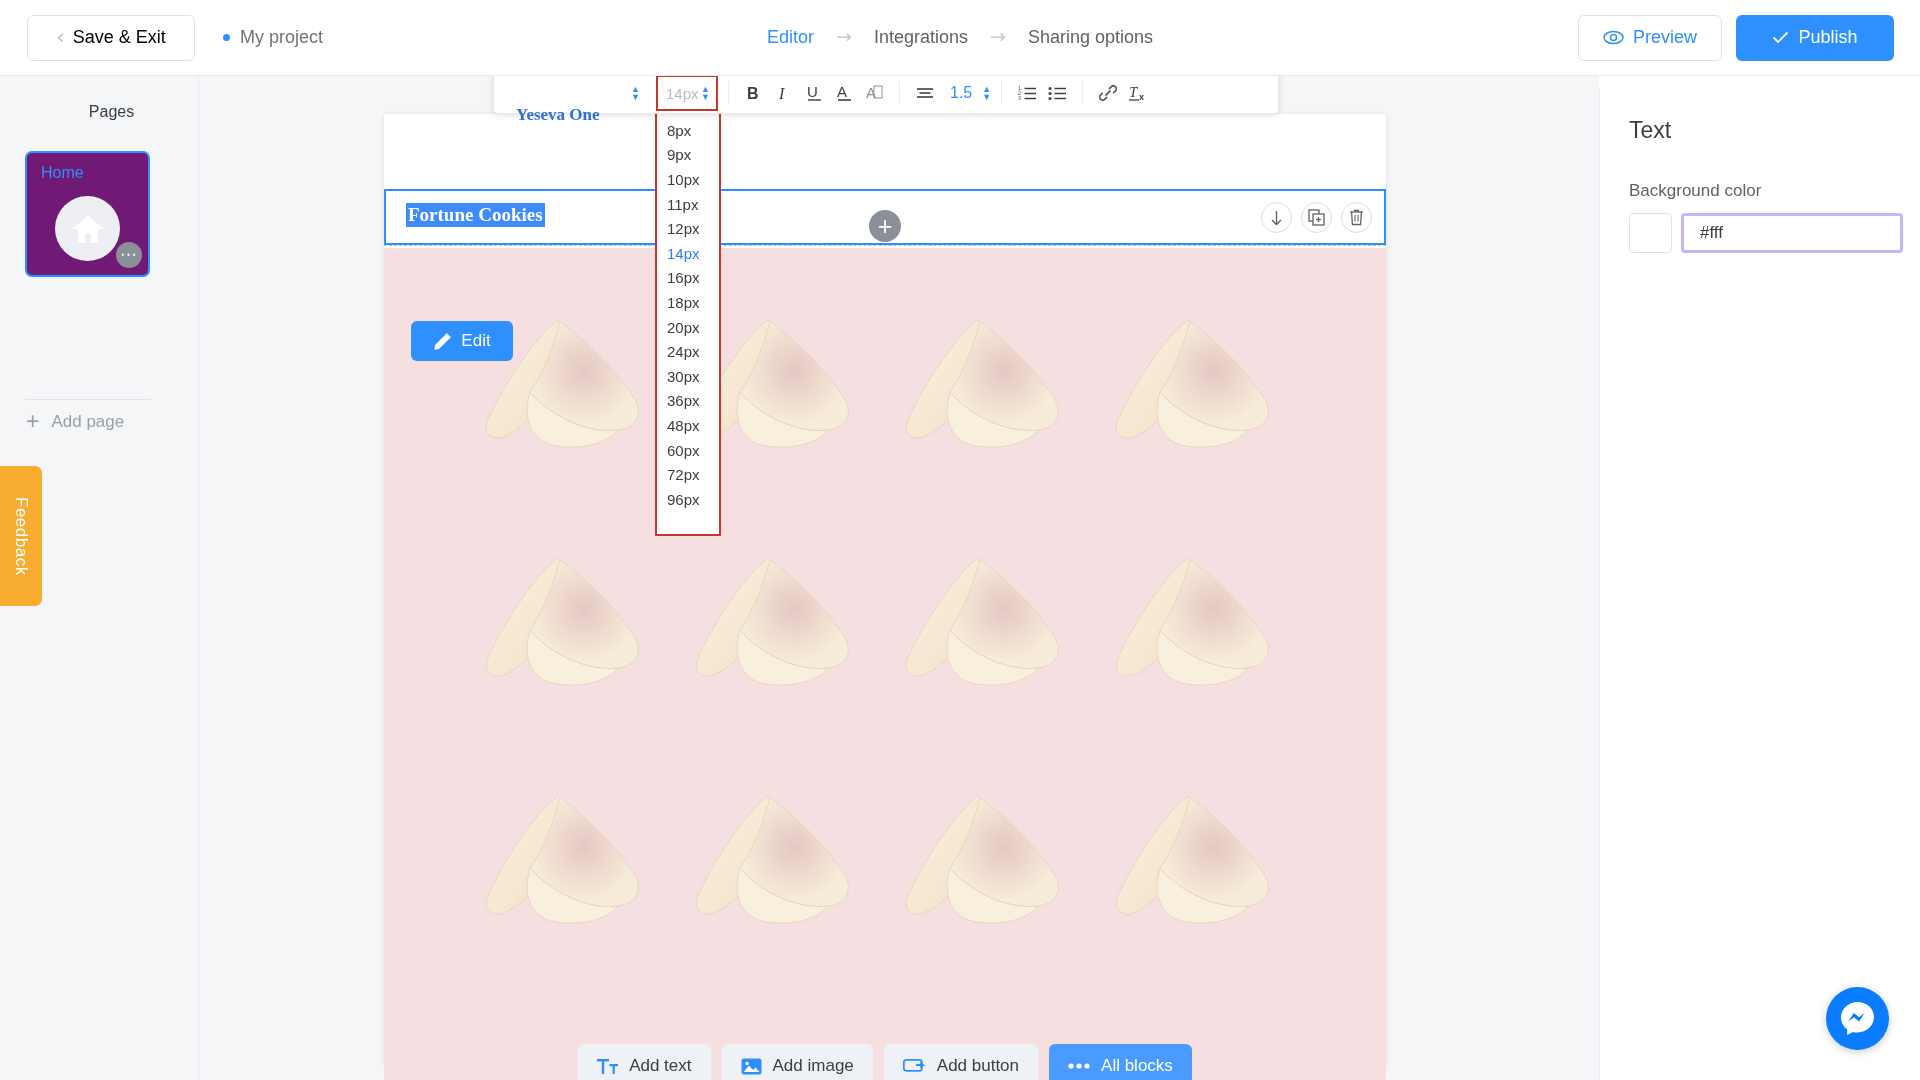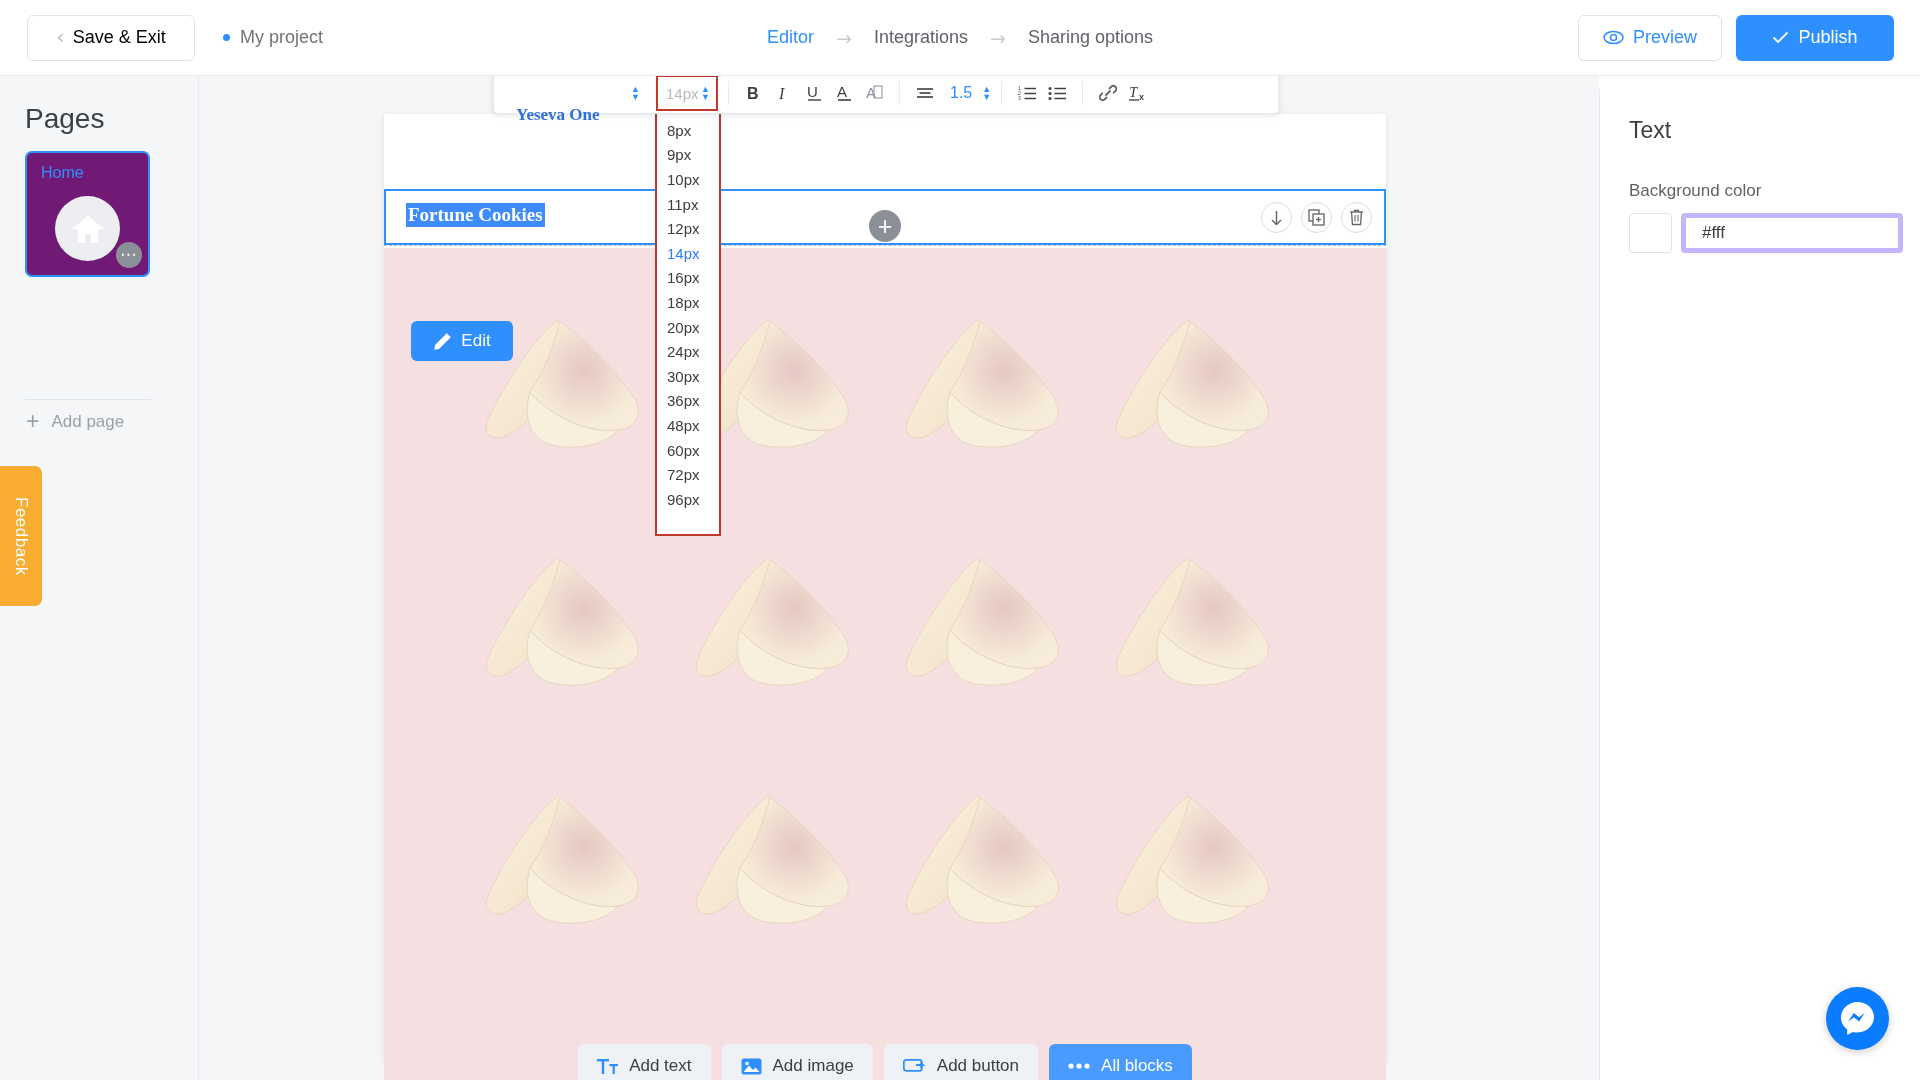--- a/index.html
+++ b/index.html
@@ -37,21 +37,21 @@
     margin-left: 28px; display: flex; align-items: center;
   }
   .project .dot {
     width: 7px; height: 7px; border-radius: 50%;
     background: #2e8fff; margin-right: 10px;
   }
   .project .name { font-size: 18px; color: #737373; }
 
   .nav {
     position: absolute; left: 50%; transform: translateX(-50%);
-    display: flex; align-items: flex-end; gap: 0;
+    display: flex; align-items: flex-start; gap: 0;
   }
   .nav .tab { font-size: 18px; color: #5f6368; padding: 0 22px; cursor: pointer; }
   .nav .tab.active { color: #2e8fff; }
   .nav .arr {
     color: #c6cbd2; font-size: 19px; font-family: "DejaVu Sans", sans-serif;
     line-height: 1;
   }
 
   .header-right {
     position: absolute; right: 26px; display: flex; align-items: center; gap: 14px; justify-content: center;
@@ -70,21 +70,21 @@
   }
 
   
   .sidebar {
     position: absolute; top: 76px; left: 0;
     width: 199px; height: 1004px;
     background: #f4f6f8;
     border-right: 1px solid #e8eaed;
   }
   .sidebar .title {
-    margin: 27px 0 11px 25px; font-size: 28px; color: #3c4043;
+    margin: 27px 0 11px 25px; font-size: 16px; color: #3c4043; text-align: center;
   }
   .page-card {
     position: absolute; top: 75px; left: 25px;
     width: 125px; height: 126px;
     background: #701a75; border: 2px solid #2e8fff; border-radius: 7px;
     cursor: pointer;
   }
   .page-card .pname {
     margin: 11px 0 0 14px; font-size: 16px; color: #2e8fff;
   }
@@ -285,21 +285,21 @@
   .rp-title { margin: 28px 0 0 29px; font-size: 23px; color: #3c4043; }
   .rp-label { margin: 37px 0 0 29px; font-size: 17px; color: #5f6368; }
   .rp-row {
     margin: 12px 0 0 29px; display: flex; gap: 9px;
   }
   .swatch {
     width: 43px; height: 40px; border: 1px solid #dfe3e8; border-radius: 4px;
     background: #fff; cursor: pointer;
   }
   .hexfield {
-    width: 222px; height: 40px; border: 5px solid #c4b5fd; border-radius: 4px;
+    width: 222px; height: 40px; border: 3px solid #c4b5fd; border-radius: 4px;
     background: #fff; display: flex; align-items: center; padding-left: 16px;
     font-size: 17px; color: #3c4043; cursor: text;
   }
 
   .messenger {
     position: absolute; right: 31px; bottom: 30px;
     width: 63px; height: 63px; border-radius: 50%;
     background: #0a7cff; box-shadow: 0 2px 9px rgba(0,0,0,.2);
     display: flex; align-items: center; justify-content: center;
     cursor: pointer;

